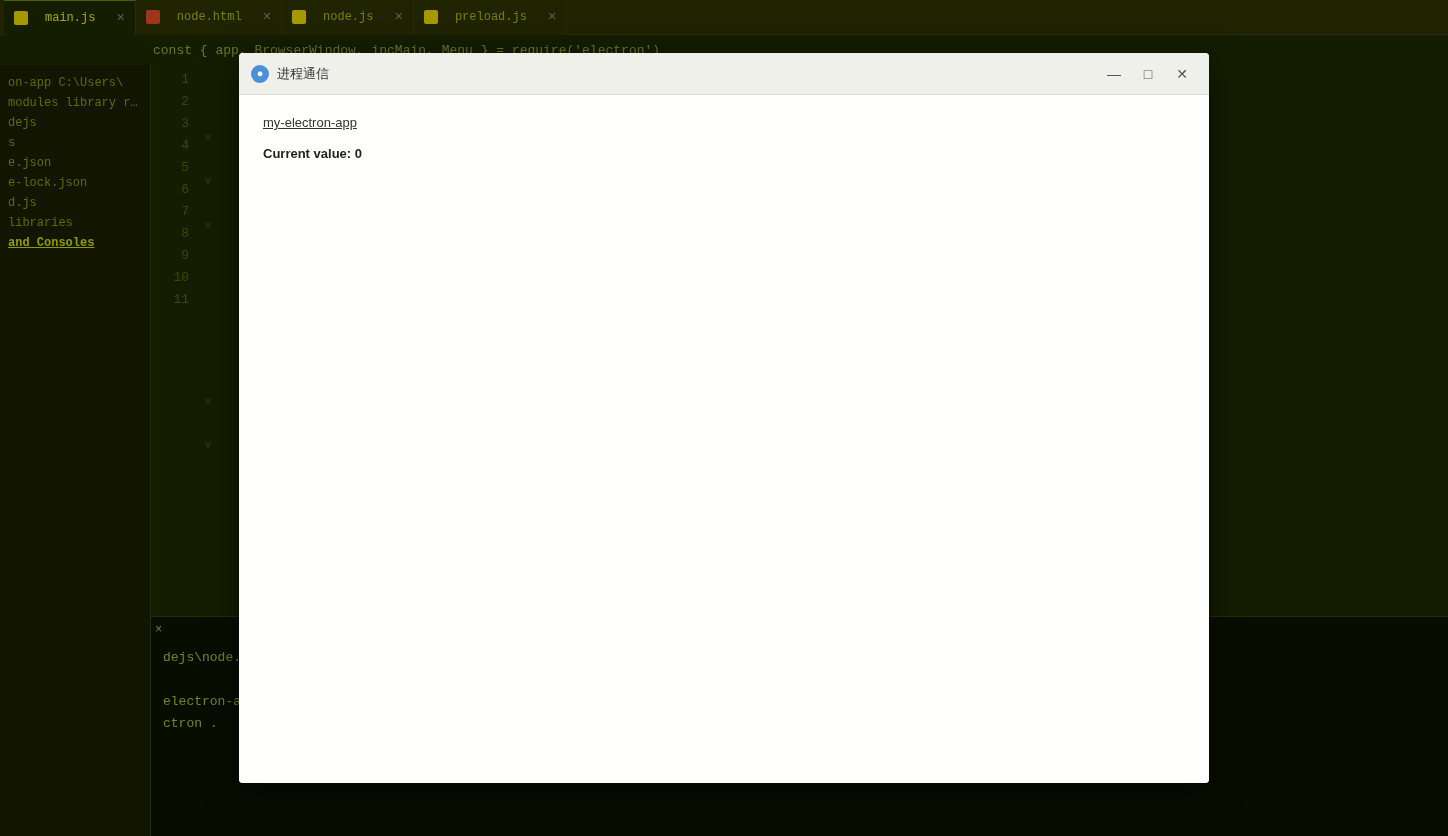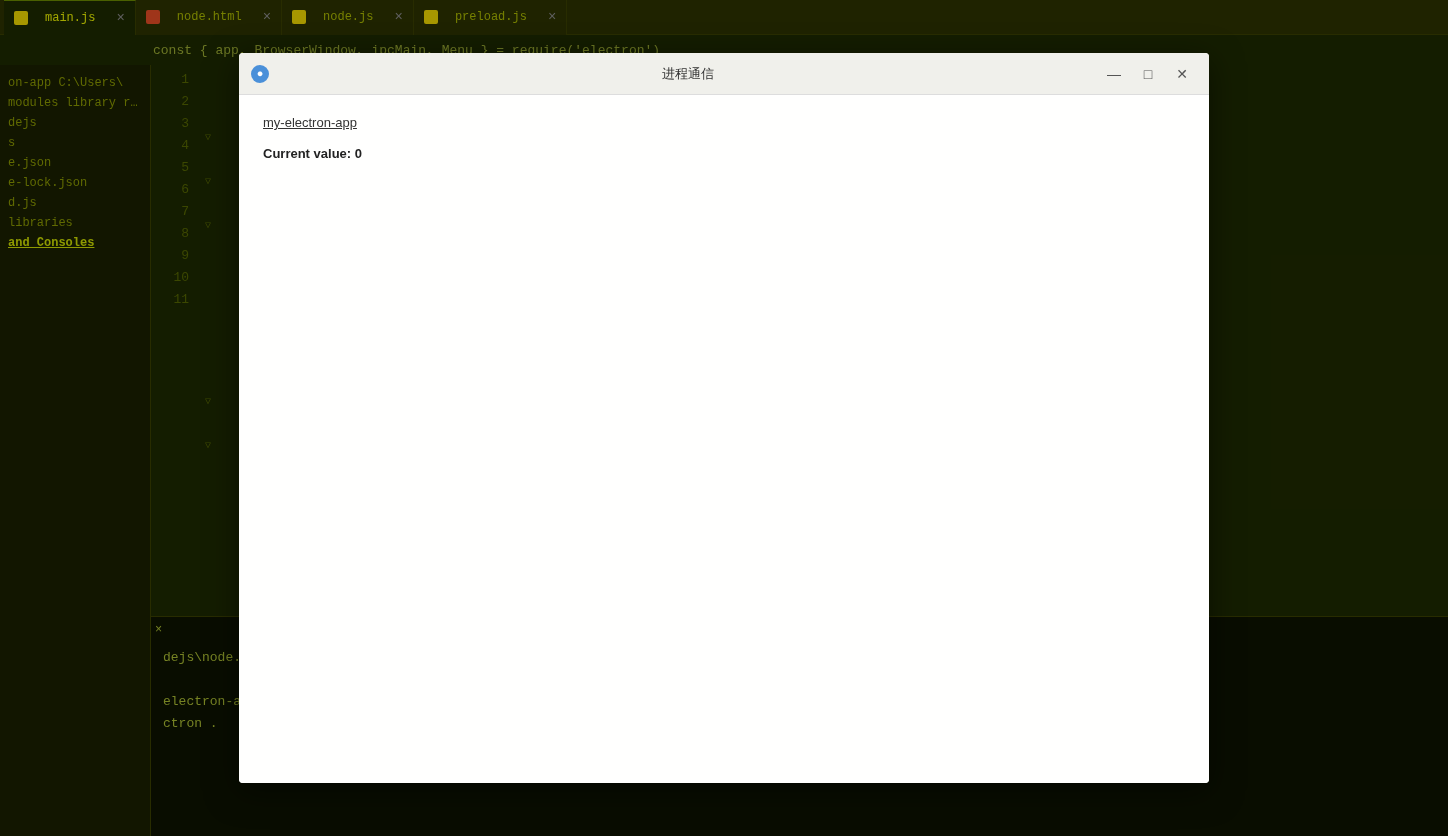--- a/index.html
+++ b/index.html
@@ -254,21 +254,20 @@
       justify-content: center;
       font-size: 11px;
       color: white;
     }
 
     .dialog-title {
       font-size: 13px;
       color: #333;
       flex: 1;
       font-family: Liberation Sans, sans-serif;
-      text-align: center;
     }
 
     .dialog-controls {
       display: flex;
       gap: 4px;
     }
 
     .dialog-btn {
       width: 30px;
       height: 20px;

